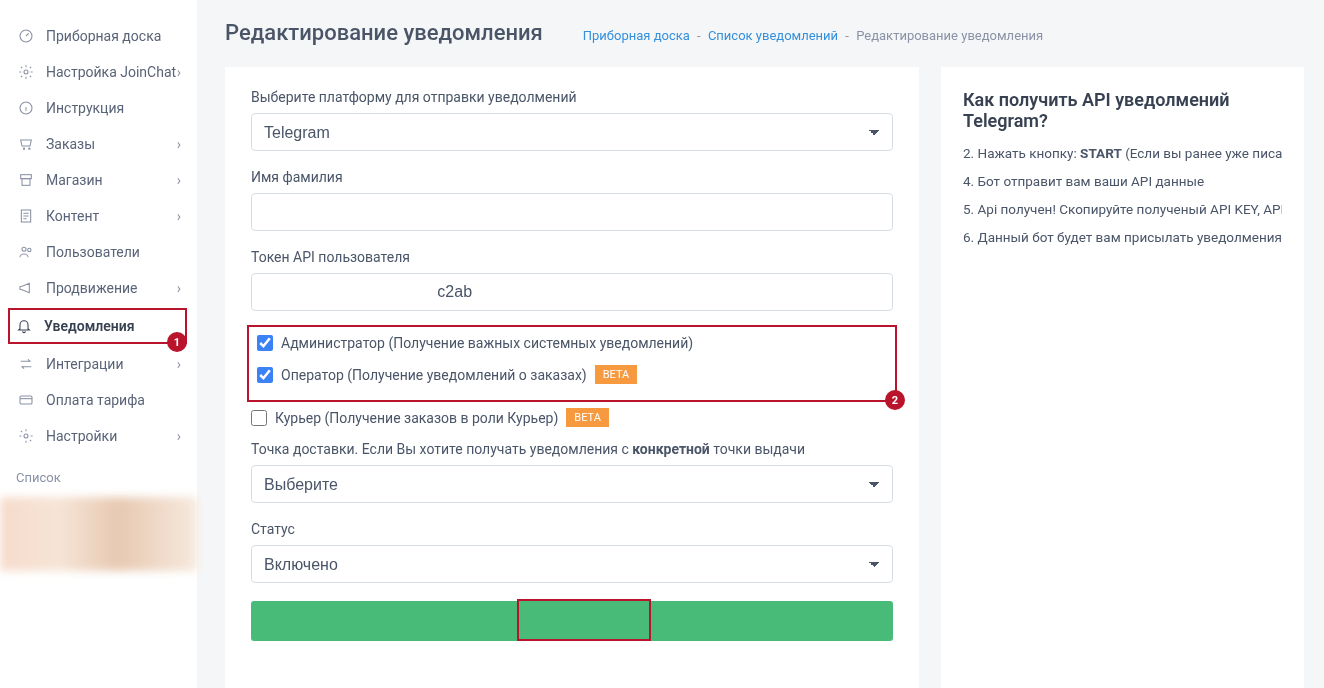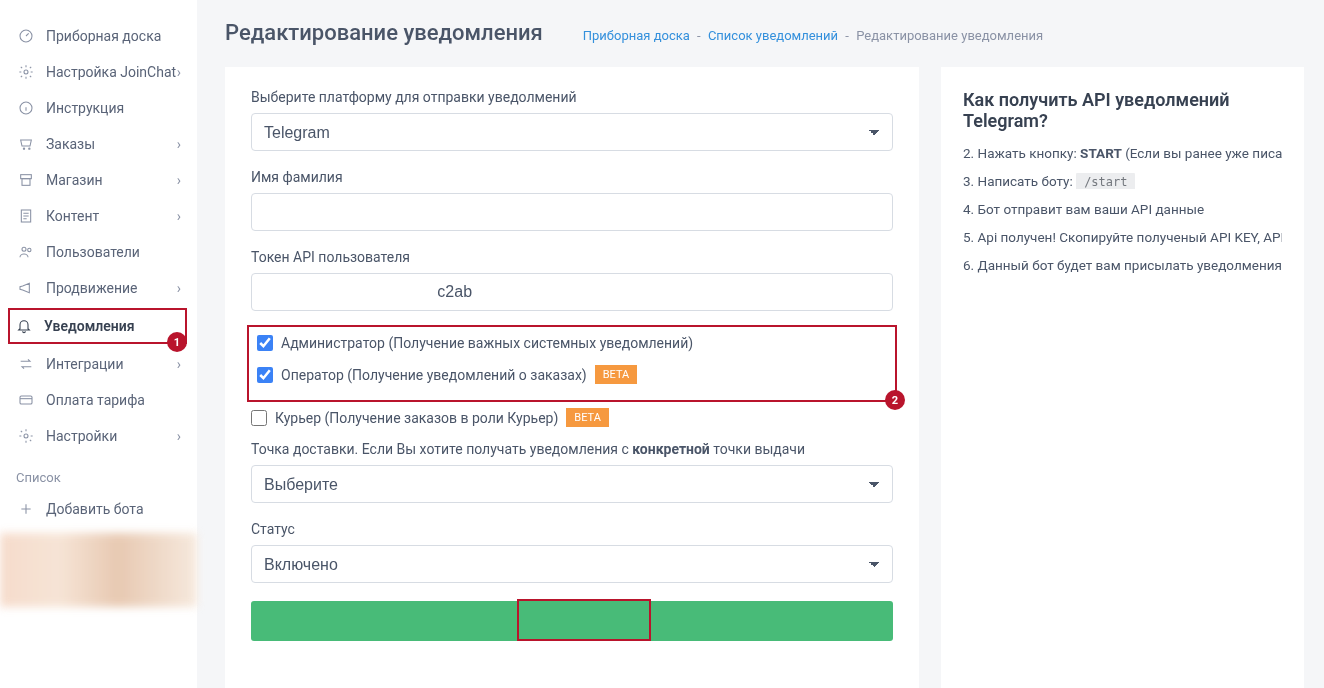--- a/index.html
+++ b/index.html
@@ -158,28 +158,20 @@
       <span class="icon">
           <svg viewBox="0 0 24 24">
             <circle cx="12" cy="12" r="3"></circle>
             <path d="M12 2v3M12 19v3M4.2 4.2l2 2M17.8 17.8l2 2M2 12h3M19 12h3"></path>
           </svg>
         </span>
       <span class="label">Настройки</span>
       <span class="chev">›</span>
     </div>
     <div class="nav-divider">Список</div>
-    <div class="nav-item">
-      <span class="icon">
-          <svg viewBox="0 0 24 24">
-            <path d="M12 5v14M5 12h14"></path>
-          </svg>
-        </span>
-      <span class="label">Добавить бота</span>
-    </div>
     <div class="footer-blur"></div>
   </aside>
 
   <main class="content">
     <div class="header-row">
       <h1 class="page-title">Редактирование уведомления</h1>
       <div class="breadcrumbs">
         <a>Приборная доска</a>
         <span class="sep">-</span>
         <a>Список уведомлений</a>
@@ -248,21 +240,20 @@
           <div class="save-outline">
             
           </div>
         </div>
       </div>
 
       <div class="help-card">
         <div class="help-title">Как получить API уведолмений Telegram?</div>
         <div class="help-list">
           <p><span>2. Нажать кнопку: </span><b>START</b><span> (Если вы ранее уже писали боту - перейд</span></p>
-          <p><span>3. Написать боту: </span> <span class="code-pill">/start</span></p>
           <p>4. Бот отправит вам ваши API данные</p>
           <p>5. Api получен! Скопируйте полученый API KEY, API TOKEN и встав</p>
           <p>6. Данный бот будет вам присылать уведолмения о новых заказа</p>
         </div>
       </div>
     </div>
   </main>
 </div>
 
 </body></html>

